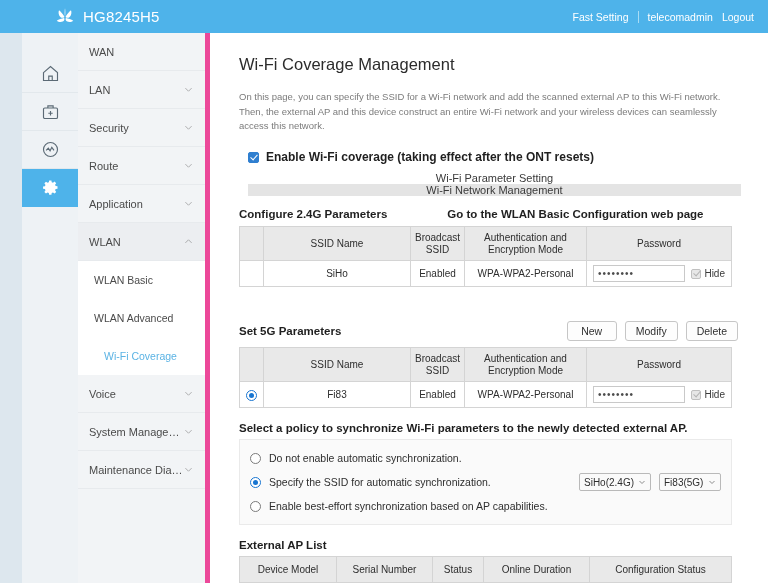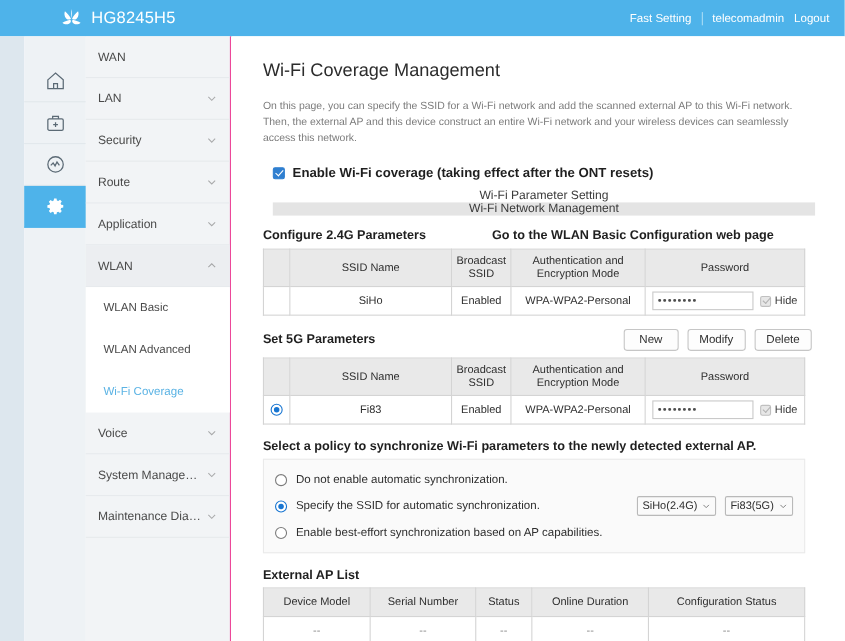--- a/index.html
+++ b/index.html
@@ -64,41 +64,41 @@
     border-right: 9px solid transparent;
   }
   .rail-spacer { height: 22px; }
   .rail-icon { width: 21px; height: 21px; display:block; }
 
   
   .menu {
     position: absolute; left: 78px; top: 33px;
     width: 132px; height: 550px;
     background: #f2f4f6;
-    border-right: 1px solid #ec4899;
+    border-right: 5px solid #ec4899;
   }
   .menu-item {
     height: 38px; padding: 0 11px;
     display: flex; align-items: center; justify-content: space-between;
     font-size: 11px; color: #4a4a4a;
     border-bottom: 1px solid #e7eaed;
     cursor: pointer;
   }
   .menu-item.expanded { background: #eceef1; }
   .menu-label { white-space: nowrap; overflow: hidden; text-overflow: ellipsis; }
   .chev { width: 11px; height: 11px; flex: none; opacity: .55; }
   .submenu { background: #ffffff; }
   .submenu-item {
     height: 38px; padding: 0 11px 0 16px;
     display: flex; align-items: center;
     font-size: 10.5px; color: #4a4a4a;
     cursor: pointer;
     white-space: nowrap; overflow: hidden; text-overflow: ellipsis;
   }
-  .submenu-item.active { color: #5bb3e4; }
+  .submenu-item.active { color: #5bb3e4; margin-left: 10px; }
 
   
   .content {
     position: absolute; left: 211px; top: 33px;
     width: 557px; height: 550px;
     background: #ffffff;
     padding: 22px 30px 0 28px;
     overflow: hidden;
   }
   .page-title {
@@ -139,21 +139,21 @@
 
   .sect-row {
     display: flex; align-items: baseline;
     margin-top: 12px; margin-bottom: 6px;
   }
   .sect-title { font-size: 11.5px; font-weight: bold; color: #1f1f1f; }
   .sect-link {
     font-size: 11.5px; font-weight: bold; color: #1f1f1f;
     margin-left: 60px; cursor: pointer; text-decoration: none;
   }
-  .sect-btns { margin-left: auto; display: flex; gap: 8px; }
+  .sect-btns { margin-left: auto; display: flex; gap: 8px; margin-top: 22px; }
   .btn {
     min-width: 50px; height: 20px; padding: 0 10px;
     background: #fdfdfd; border: 1px solid #c6c6c6; border-radius: 3px;
     font-size: 10.5px; color: #303030;
     font-family: "Liberation Sans", sans-serif;
     cursor: pointer;
   }
 
   table.grid {
     width: 493px; margin-left: 0;

